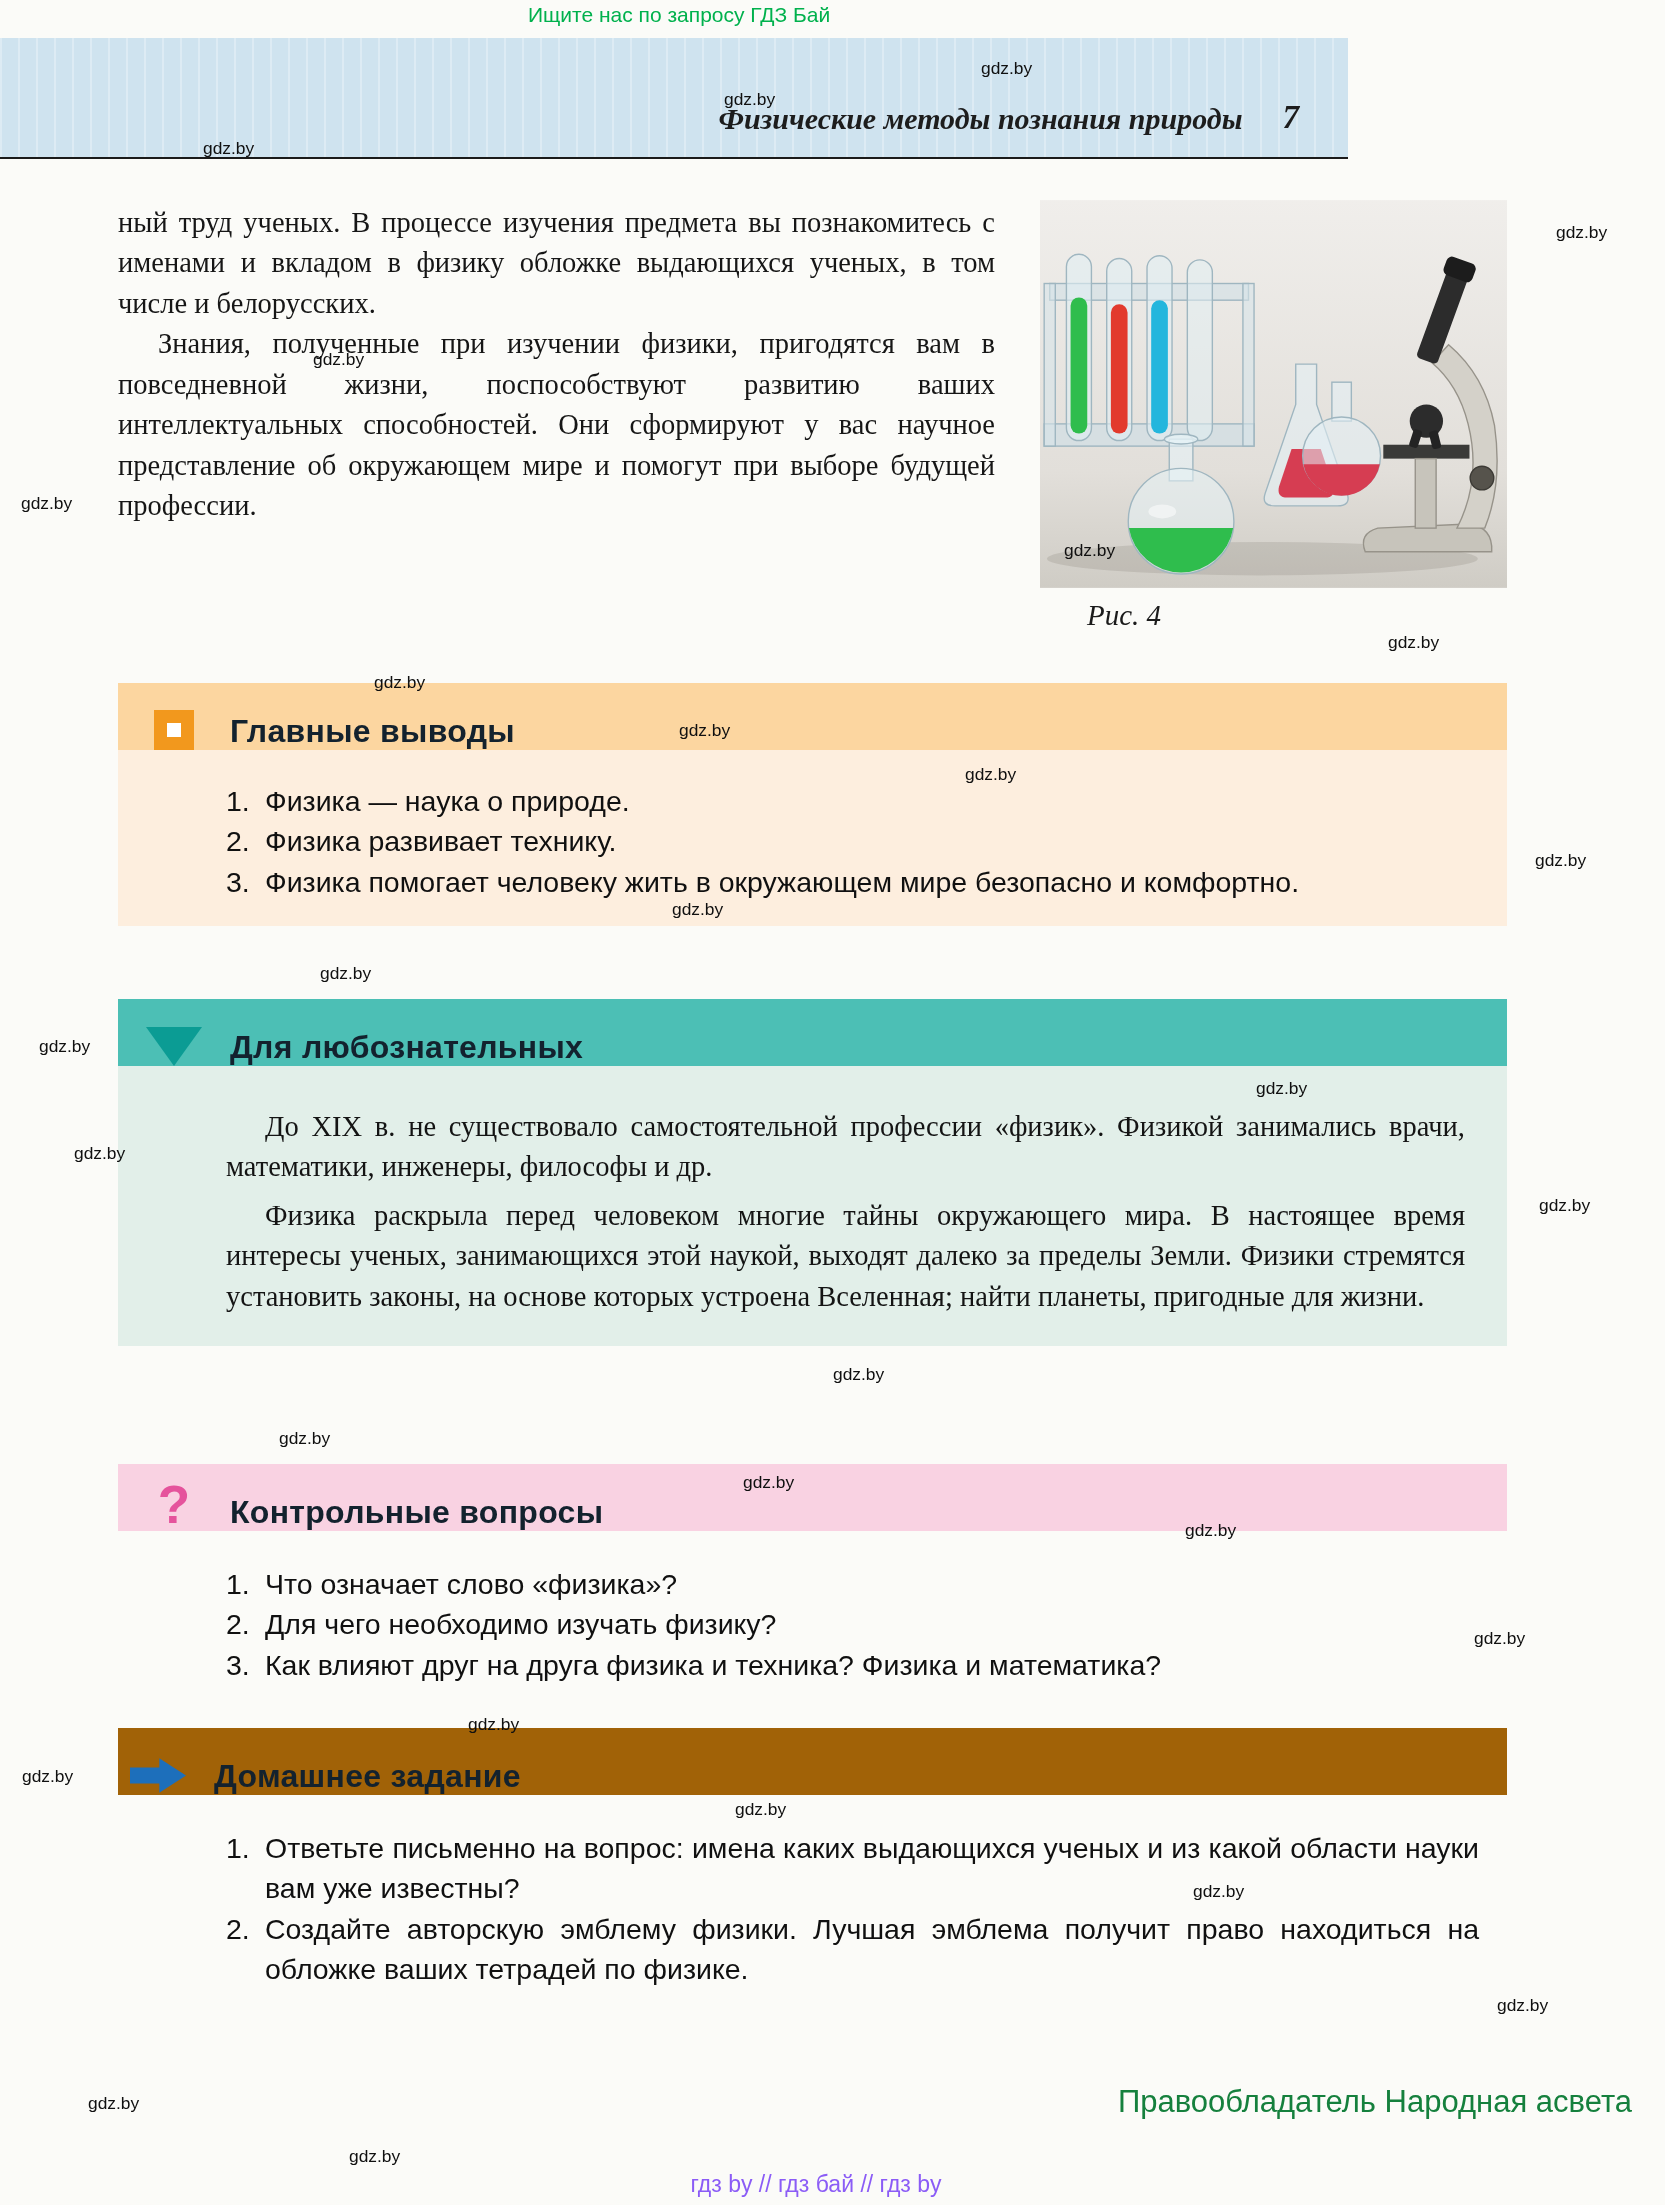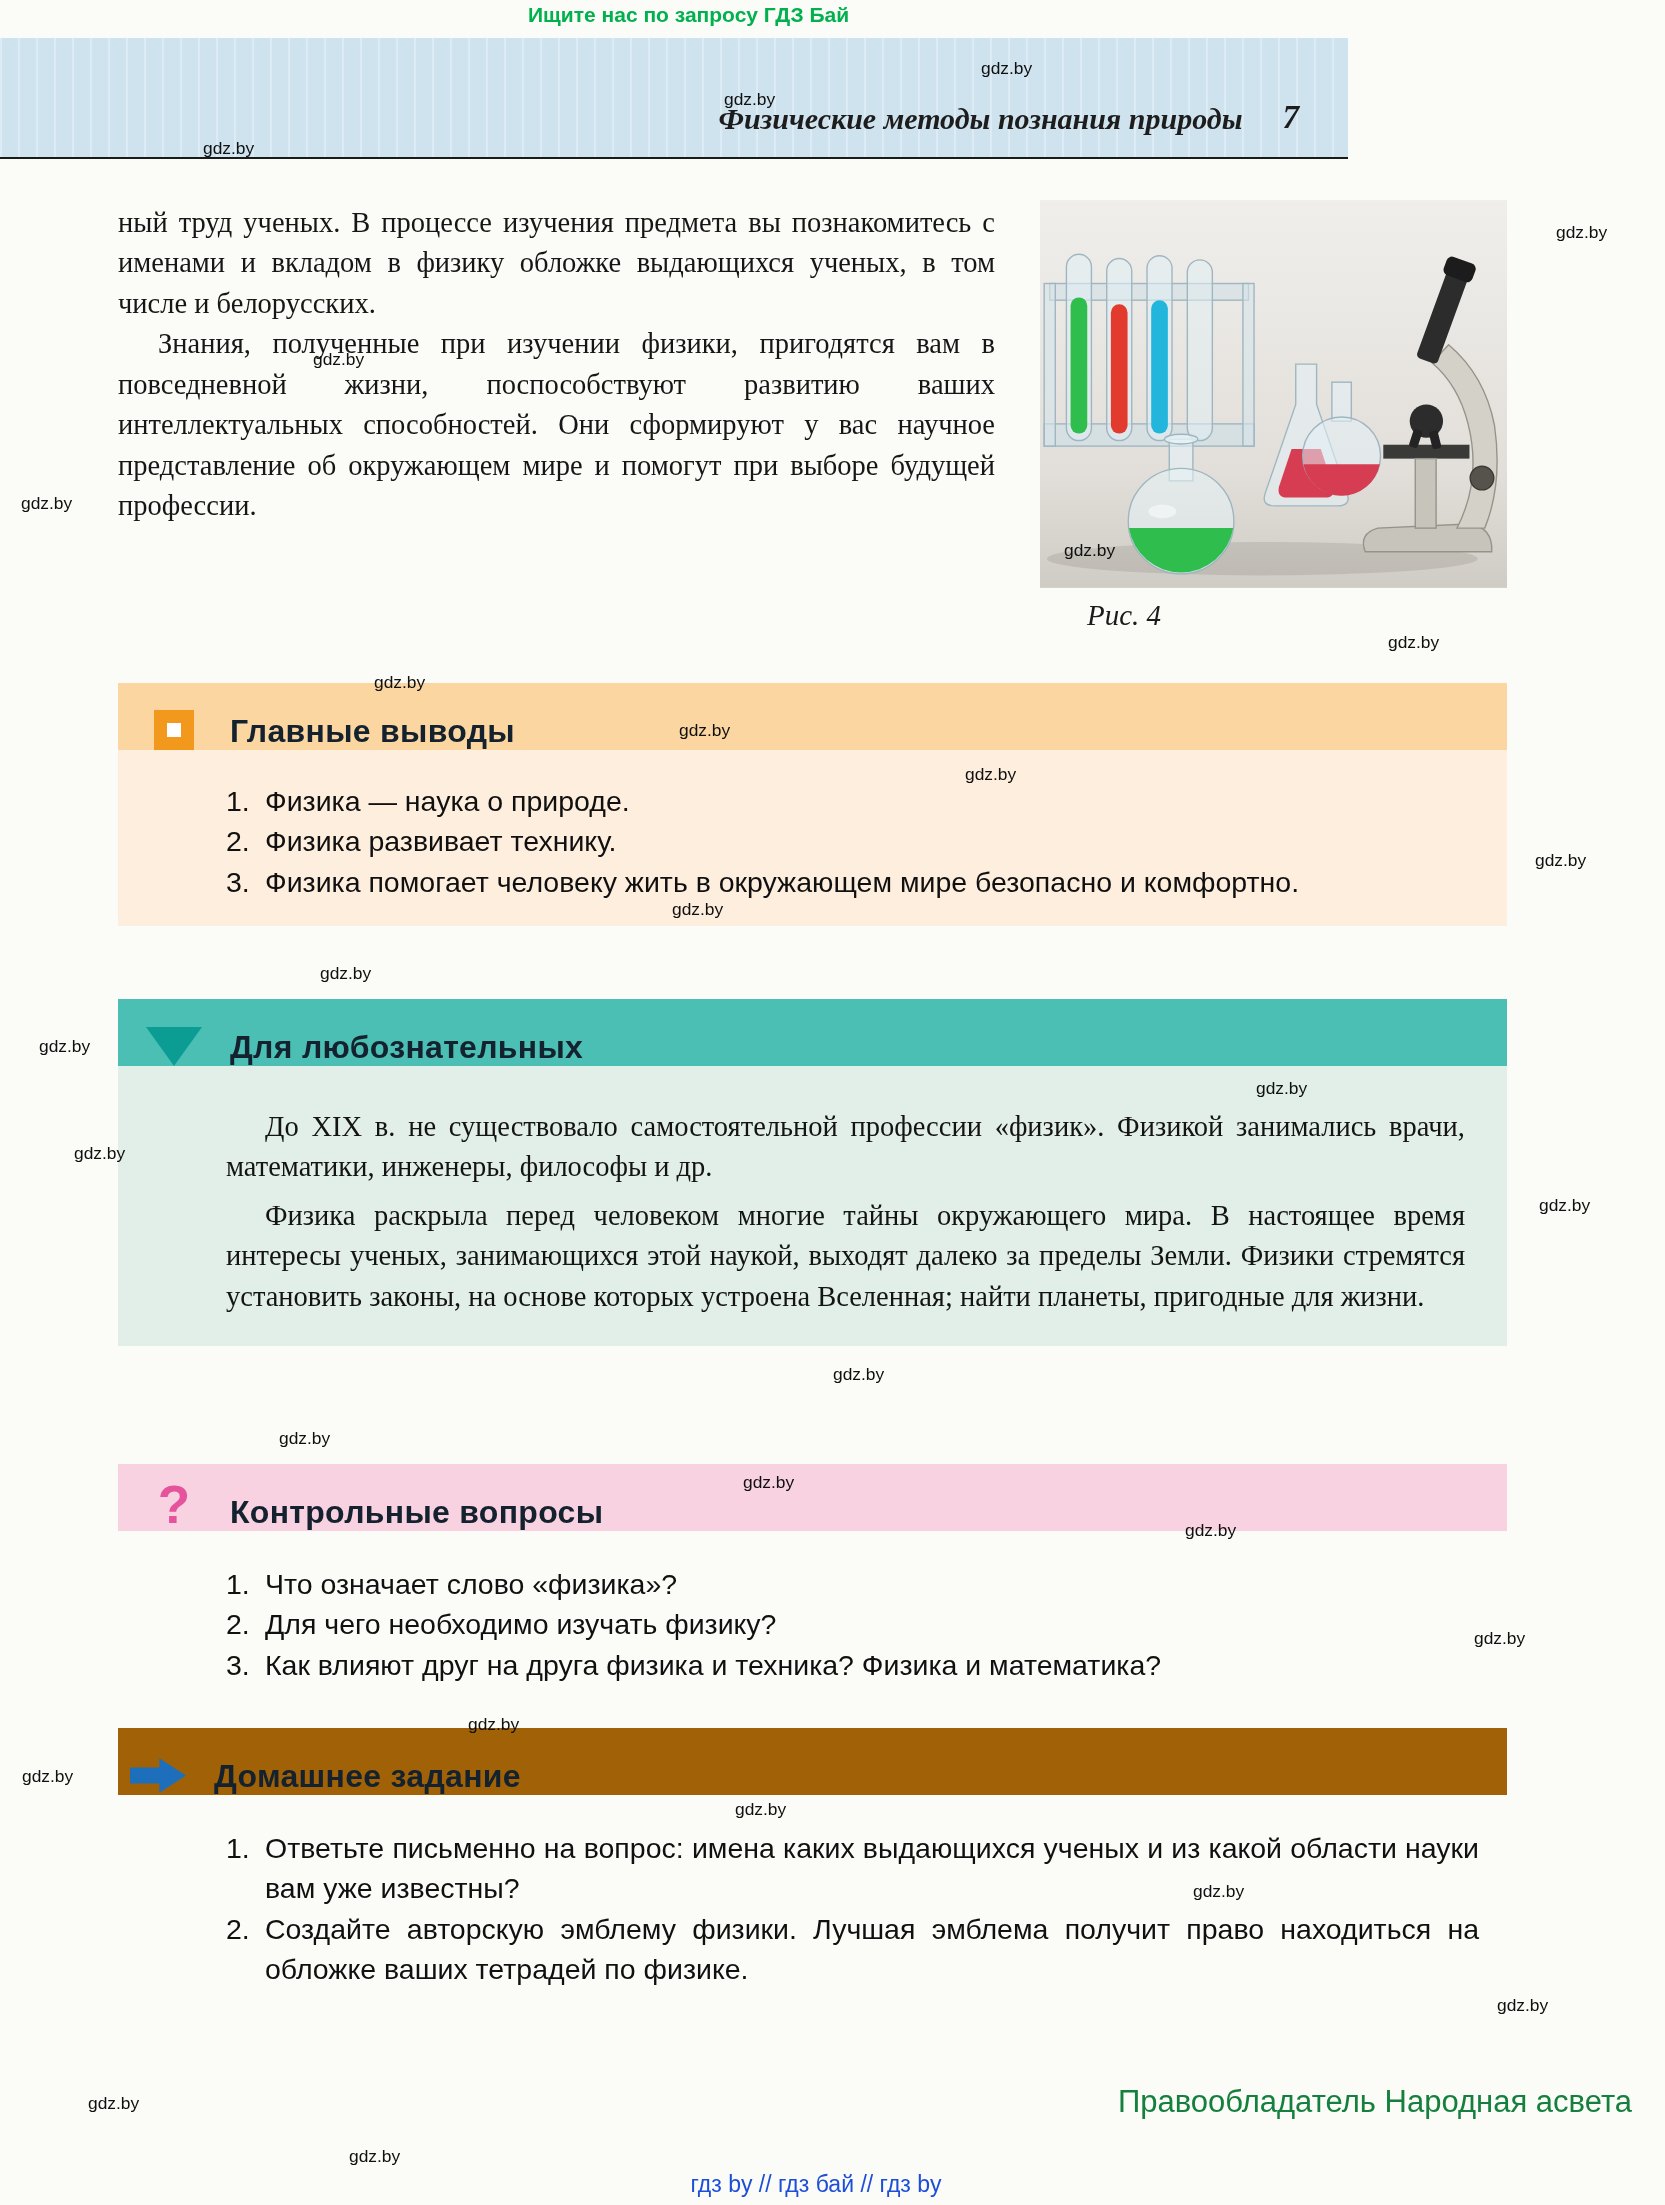--- a/index.html
+++ b/index.html
@@ -6,21 +6,21 @@
   html,body { background:#e9e9e9; }
   .page {
     position:relative; width:1666px; height:2205px;
     background:#fbfbf8; overflow:hidden;
     font-family:"Liberation Serif", serif; color:#161616;
   }
 
   
   .promo-top {
     position:absolute; top:2.8px; left:528px;
-    font-family:"Liberation Sans", sans-serif; font-weight:700;
+    font-family:"Liberation Sans", sans-serif; font-weight:400;
     font-size:21px; color:#00b14d; white-space:nowrap;
   }
 
   
   .header-band {
     position:absolute; left:0; top:38px; width:1348px; height:121px;
     background:#cfe3ef;
     background-image:repeating-linear-gradient(90deg,
       rgba(255,255,255,.30) 0px, rgba(255,255,255,.30) 2.1px,
       rgba(0,0,0,0) 2.1px, rgba(0,0,0,0) 18px);
@@ -96,21 +96,21 @@
     text-align:justify; text-indent:39px; color:#141414;margin-top:8px;
   }
 
   
   .footer-copyright {
     position:absolute; top:2084px; left:0; width:1632px; text-align:right;
     font-family:"Liberation Sans", sans-serif; font-size:31px; color:#15803d;
   }
   .footer-links {
     position:absolute; top:2171px; left:0; width:1632px; text-align:center;
-    font-family:"Liberation Sans", sans-serif; font-size:23px; color:#1d4ed8;
+    font-family:"Liberation Sans", sans-serif; font-size:23px; color:#8b5cf6;
   }
 
   
   .wm-layer { position:absolute; inset:0; z-index:20; pointer-events:none; }
   .wm {
     position:absolute; font-family:"Liberation Sans", sans-serif;
     font-size:17.4px; color:#101010; white-space:nowrap;
   }
 </style>
 </head>

